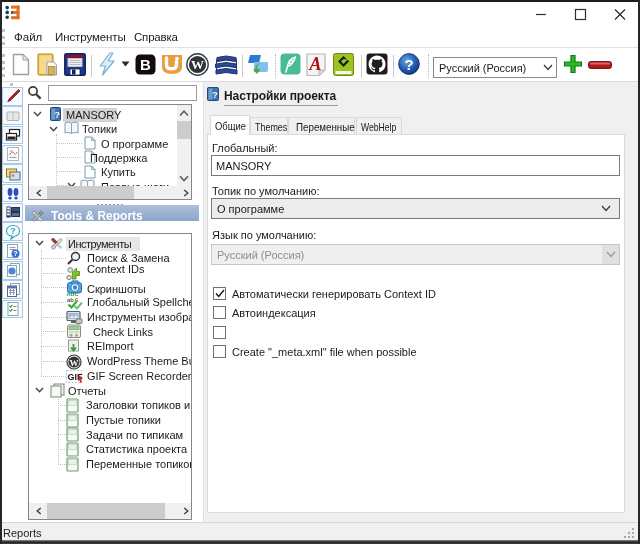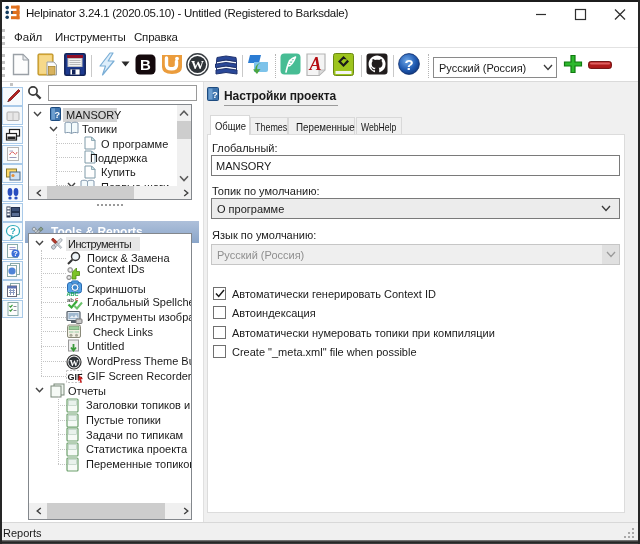--- a/index.html
+++ b/index.html
@@ -23,21 +23,20 @@
   <svg class="abs" style="left:5px;top:5px" width="16" height="15" viewBox="0 0 16 15">
     <circle cx="2.2" cy="2.6" r="1.8" fill="#123b5e"></circle>
         <circle cx="2.2" cy="7.4" r="1.8" fill="#123b5e"></circle>
         <circle cx="2.2" cy="12.2" r="1.8" fill="#123b5e"></circle>
     <rect x="6.2" y="6" width="3.2" height="3" fill="#123b5e"></rect>
     <rect x="6" y="0.6" width="8.5" height="3" fill="#e0711f"></rect>
         <rect x="7.5" y="5.9" width="7" height="3.1" fill="#e0711f"></rect>
         <rect x="6" y="11.2" width="8.5" height="3" fill="#e0711f"></rect>
         <rect x="11.5" y="0.6" width="3" height="13.6" fill="#e0711f"></rect>
   </svg>
-  <div class="abs" style="left:26px;top:6.5px;font-size:11.5px;color:#141414;letter-spacing:-0.25px">Helpinator 3.24.1 (2020.05.10) - Untitled (Registered to Barksdale)</div>
   <svg class="abs" style="left:534px;top:4px" width="96" height="20" viewBox="0 0 96 20">
     <line x1="2" y1="10.5" x2="12" y2="10.5" stroke="#2f2f2f" stroke-width="1.2"></line>
     <rect x="41.5" y="5.5" width="10" height="10" fill="none" stroke="#2f2f2f" stroke-width="1.2"></rect>
     <line x1="81" y1="5.5" x2="91" y2="15.5" stroke="#2f2f2f" stroke-width="1.2"></line>
         <line x1="91" y1="5.5" x2="81" y2="15.5" stroke="#2f2f2f" stroke-width="1.2"></line>
   </svg>
 </div>
 
 <div class="abs" style="left:0;top:26px;width:640px;height:22px;background:#fff;border-bottom:1px solid #e2e2e2">
   <div class="grip" style="left:2px;top:3px;height:16px"></div>
@@ -322,21 +321,21 @@
 <svg class="abs" style="left:36px;top:189px" width="6" height="8" viewBox="0 0 6 8">
         <polyline points="4.8,1 1.2,4 4.8,7" fill="none" stroke="#404040" stroke-width="1.4"></polyline>
       </svg>
 <svg class="abs" style="left:183px;top:189px" width="6" height="8" viewBox="0 0 6 8">
         <polyline points="1.2,1 4.8,4 1.2,7" fill="none" stroke="#404040" stroke-width="1.4"></polyline>
       </svg>
 </div>
 
 <div class="abs" style="left:97px;top:204px;width:26px;height:2px;border-top:2px dotted #9a9a9a"></div>
 
-<div class="abs" style="left:25px;top:221px;width:174px;height:22px;background:linear-gradient(#aec0da,#8aa5c9)">
+<div class="abs" style="left:25px;top:205px;width:174px;height:16px;background:linear-gradient(#aec0da,#8aa5c9)">
   <svg class="abs" style="left:5px;top:3.5px" width="15" height="15" viewBox="0 0 15 15">
     <g transform="rotate(45 7.5 7.5)">
           <rect x="1.5" y="6.3" width="12" height="2.4" rx="1.2" fill="#dde3e8" stroke="#7a8288" stroke-width="0.7"></rect>
           <circle cx="2.6" cy="7.5" r="1.8" fill="#cfd6dc" stroke="#7a8288" stroke-width="0.7"></circle>
         </g>
     <g transform="rotate(-45 7.5 7.5)">
           <rect x="1.5" y="6.4" width="12" height="2.2" rx="1" fill="#b8c0c8" stroke="#6a7278" stroke-width="0.7"></rect>
           <rect x="10.5" y="5.9" width="3.5" height="3.2" rx="1" fill="#8aa08a" stroke="#5a6a5a" stroke-width="0.6"></rect>
         </g>
   </svg>
@@ -409,21 +408,21 @@
           <rect x="8.5" y="7" width="4.5" height="2" fill="#c5dec5"></rect>
           <circle cx="5" cy="11.2" r="1.5" fill="#a8a898"></circle>
           <circle cx="10.5" cy="11.2" r="1.5" fill="#a8a898"></circle>
         </svg></div>
 <div class="trow" style="left:93px;top:325.7px">Check Links</div>
 <div class="abs" style="left:41px;top:346.1px;width:25px;height:1px;border-top:1px dotted #c4c4c4"></div>
 <div class="abs" style="left:66px;top:339.1px;width:18px;height:15px"><svg width="15" height="15" viewBox="0 0 15 15">
           <rect x="2.5" y="1" width="10" height="11" fill="#eee" stroke="#999"></rect>
           <path d="M7.5 5 V11 M5 8.5 L7.5 11.5 L10 8.5" stroke="#3a9a3a" stroke-width="1.8" fill="none"></path>
         </svg></div>
-<div class="trow" style="left:87px;top:340.4px">Untitled</div>
+<div class="trow" style="left:87px;top:340.4px">REImport</div>
 <div class="abs" style="left:41px;top:360.8px;width:25px;height:1px;border-top:1px dotted #c4c4c4"></div>
 <div class="abs" style="left:66px;top:353.8px;width:18px;height:15px"><svg width="16" height="16" viewBox="0 0 16 16">
           <circle cx="8" cy="8" r="7" fill="#fff" stroke="#333" stroke-width="1.2"></circle>
           <circle cx="8" cy="8" r="5.6" fill="#2f3439"></circle>
           <text x="8" y="11.5" text-anchor="middle" font-family="Liberation Serif" font-size="9" font-weight="bold" fill="#fff">W</text>
         </svg></div>
 <div class="trow" style="left:87px;top:355.1px">WordPress Theme Builder</div>
 <div class="abs" style="left:41px;top:375.5px;width:25px;height:1px;border-top:1px dotted #c4c4c4"></div>
 <div class="abs" style="left:66px;top:368.5px;width:18px;height:15px"><svg width="18" height="15" viewBox="0 0 18 15">
           <rect x="0.5" y="1.5" width="15" height="12" fill="none" stroke="#c4c4c4" stroke-dasharray="2 1.5"></rect>
@@ -521,21 +520,20 @@
     </svg>
 
 <div class="cb" style="left:213px;top:287px"></div>
 <svg class="abs" style="left:215px;top:289px" width="10" height="9" viewBox="0 0 10 9">
       <polyline points="1,4.5 3.7,7.4 9,1" fill="none" stroke="#1a1a1a" stroke-width="1.5"></polyline>
     </svg>
 <div class="lbl" style="left:232px;top:288px">Автоматически генерировать Context ID</div>
 <div class="cb" style="left:213px;top:306px"></div>
 <div class="lbl" style="left:232px;top:307px">Автоиндексация</div>
 <div class="cb" style="left:213px;top:326px"></div>
-<div class="lbl" style="left:232px;top:327px">Автоматически нумеровать топики при компиляции</div>
 <div class="cb" style="left:213px;top:345px"></div>
 <div class="lbl" style="left:232px;top:346px">Create "_meta.xml" file when possible</div>
 
 
 <div class="abs" style="left:0;top:522px;width:640px;height:18px;background:#f0f0f0;border-top:1px solid #d8d8d8">
   <div class="lbl" style="left:3px;top:4px">Reports</div>
   <svg class="abs" style="left:623px;top:4px" width="12" height="12" viewBox="0 0 12 12">
     <g fill="#a9a9a9">
           <rect x="9" y="9" width="2" height="2"></rect>
           <rect x="9" y="5" width="2" height="2"></rect>

